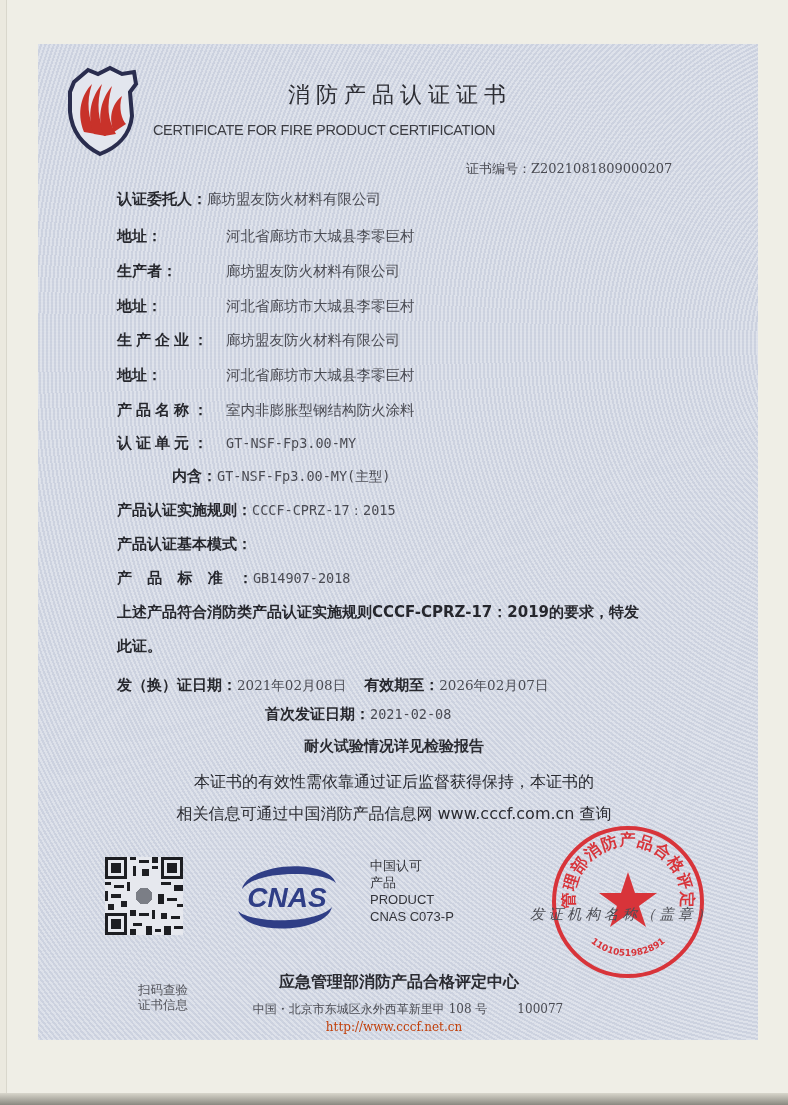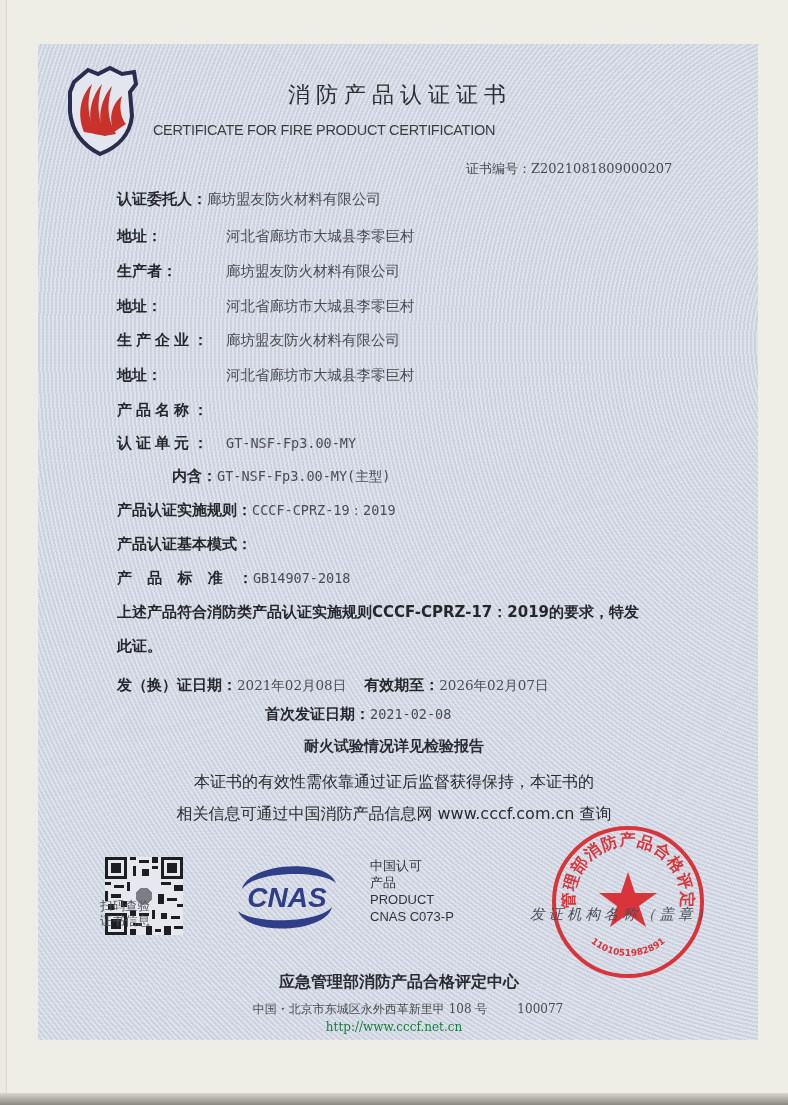--- a/index.html
+++ b/index.html
@@ -49,41 +49,41 @@
   .row .val.mono { font-family: "DejaVu Sans Mono", monospace; font-size: 13.5px; }
   .lbl.w100 { display: inline-block; width: 109px; }
   .sp { display: flex; justify-content: space-between; }
   .center-line {
     position: absolute; left: 0; width: 788px; text-align: center; font-size: 15px; color: #2a2b31;
     white-space: nowrap;
   }
   .bold { font-weight: bold; }
   .qr { position: absolute; left: 105px; top: 857px; width: 78px; height: 78px; }
   .qr-caption {
-    position: absolute; left: 100px; top: 898px; width: 88px; text-align: left;
+    position: absolute; left: 100px; top: 982px; width: 88px; text-align: right;
     font-size: 12.5px; line-height: 15px; color: #55565d;
   }
   .cnas { position: absolute; left: 228px; top: 853px; width: 118px; height: 88px; }
   .cnas-text {
     position: absolute; left: 370px; top: 857px; font-size: 13px; line-height: 17px; color: #33343a;
     font-family: "Liberation Sans", sans-serif;
   }
   .seal { position: absolute; left: 548px; top: 822px; width: 160px; height: 160px; }
   .seal-label {
     position: absolute; left: 530px; top: 905px; font-size: 14.5px; color: #4d4e55; letter-spacing: 4px;
     font-family: "DejaVu Serif", serif;
     font-style: italic;
   }
   .org { position: absolute; left: 0; width: 788px; top: 972px; text-align: center; font-size: 16px;
     font-weight: bold; color: #2a2b31; padding-left: 10px; }
   .addr { position: absolute; left: 0; width: 788px; top: 1001px; text-align: center; font-size: 12px;
     color: #4b4c53; font-family: "DejaVu Serif", serif; padding-left: 28px; }
   .addr .zip { margin-left: 30px; }
   .url { position: absolute; left: 0; width: 788px; top: 1020px; text-align: center; font-size: 12px;
-    color: #15803d; font-family: "DejaVu Serif", serif; }
+    color: #c2410c; font-family: "DejaVu Serif", serif; }
 </style>
 </head>
 <body>
 
 <div class="page"></div>
 <div class="page-edge"></div>
 <div class="panel"></div>
 
 <svg class="logo" viewBox="0 0 76 96">
   <path d="M10 20 L24 8 L34 12 L46 6 L58 12 L70 10 L72 22 L66 30 L68 54 C66 74 52 86 36 92 C20 84 8 70 6 50 L6 30 Z" fill="#e3e6ee" stroke="#2a2d4e" stroke-width="4"></path>
@@ -118,32 +118,33 @@
 <div class="row" style="top:331px">
   <span class="lbl w100" style="letter-spacing:4px">生产企业：</span>
   <span class="val">廊坊盟友防火材料有限公司</span>
 </div>
 <div class="row" style="top:366px">
   <span class="lbl w100 sp"><span>地</span><span>址：</span></span>
   <span class="val">河北省廊坊市大城县李零巨村</span>
 </div>
 <div class="row" style="top:401px">
   <span class="lbl w100" style="letter-spacing:4px">产品名称：</span>
+  <span class="val">室内非膨胀型钢结构防火涂料</span>
 </div>
 <div class="row" style="top:434px">
   <span class="lbl w100" style="letter-spacing:4px">认证单元：</span>
   <span class="val mono">GT-NSF-Fp3.00-MY</span>
 </div>
 <div class="row" style="top:467px; left:172px">
   <span class="lbl">内含：</span>
   <span class="val mono">GT-NSF-Fp3.00-MY(主型)</span>
 </div>
 <div class="row" style="top:501px">
   <span class="lbl">产品认证实施规则：</span>
-  <span class="val mono">CCCF-CPRZ-19：2019</span>
+  <span class="val mono">CCCF-CPRZ-17：2015</span>
 </div>
 <div class="row" style="top:535px">
   <span class="lbl">产品认证基本模式：</span>
 </div>
 <div class="row" style="top:569px">
   <span class="lbl" style="word-spacing:10px">产 品 标 准 ：</span>
   <span class="val mono">GB14907-2018</span>
 </div>
 
 <div class="row" style="top:603px">

